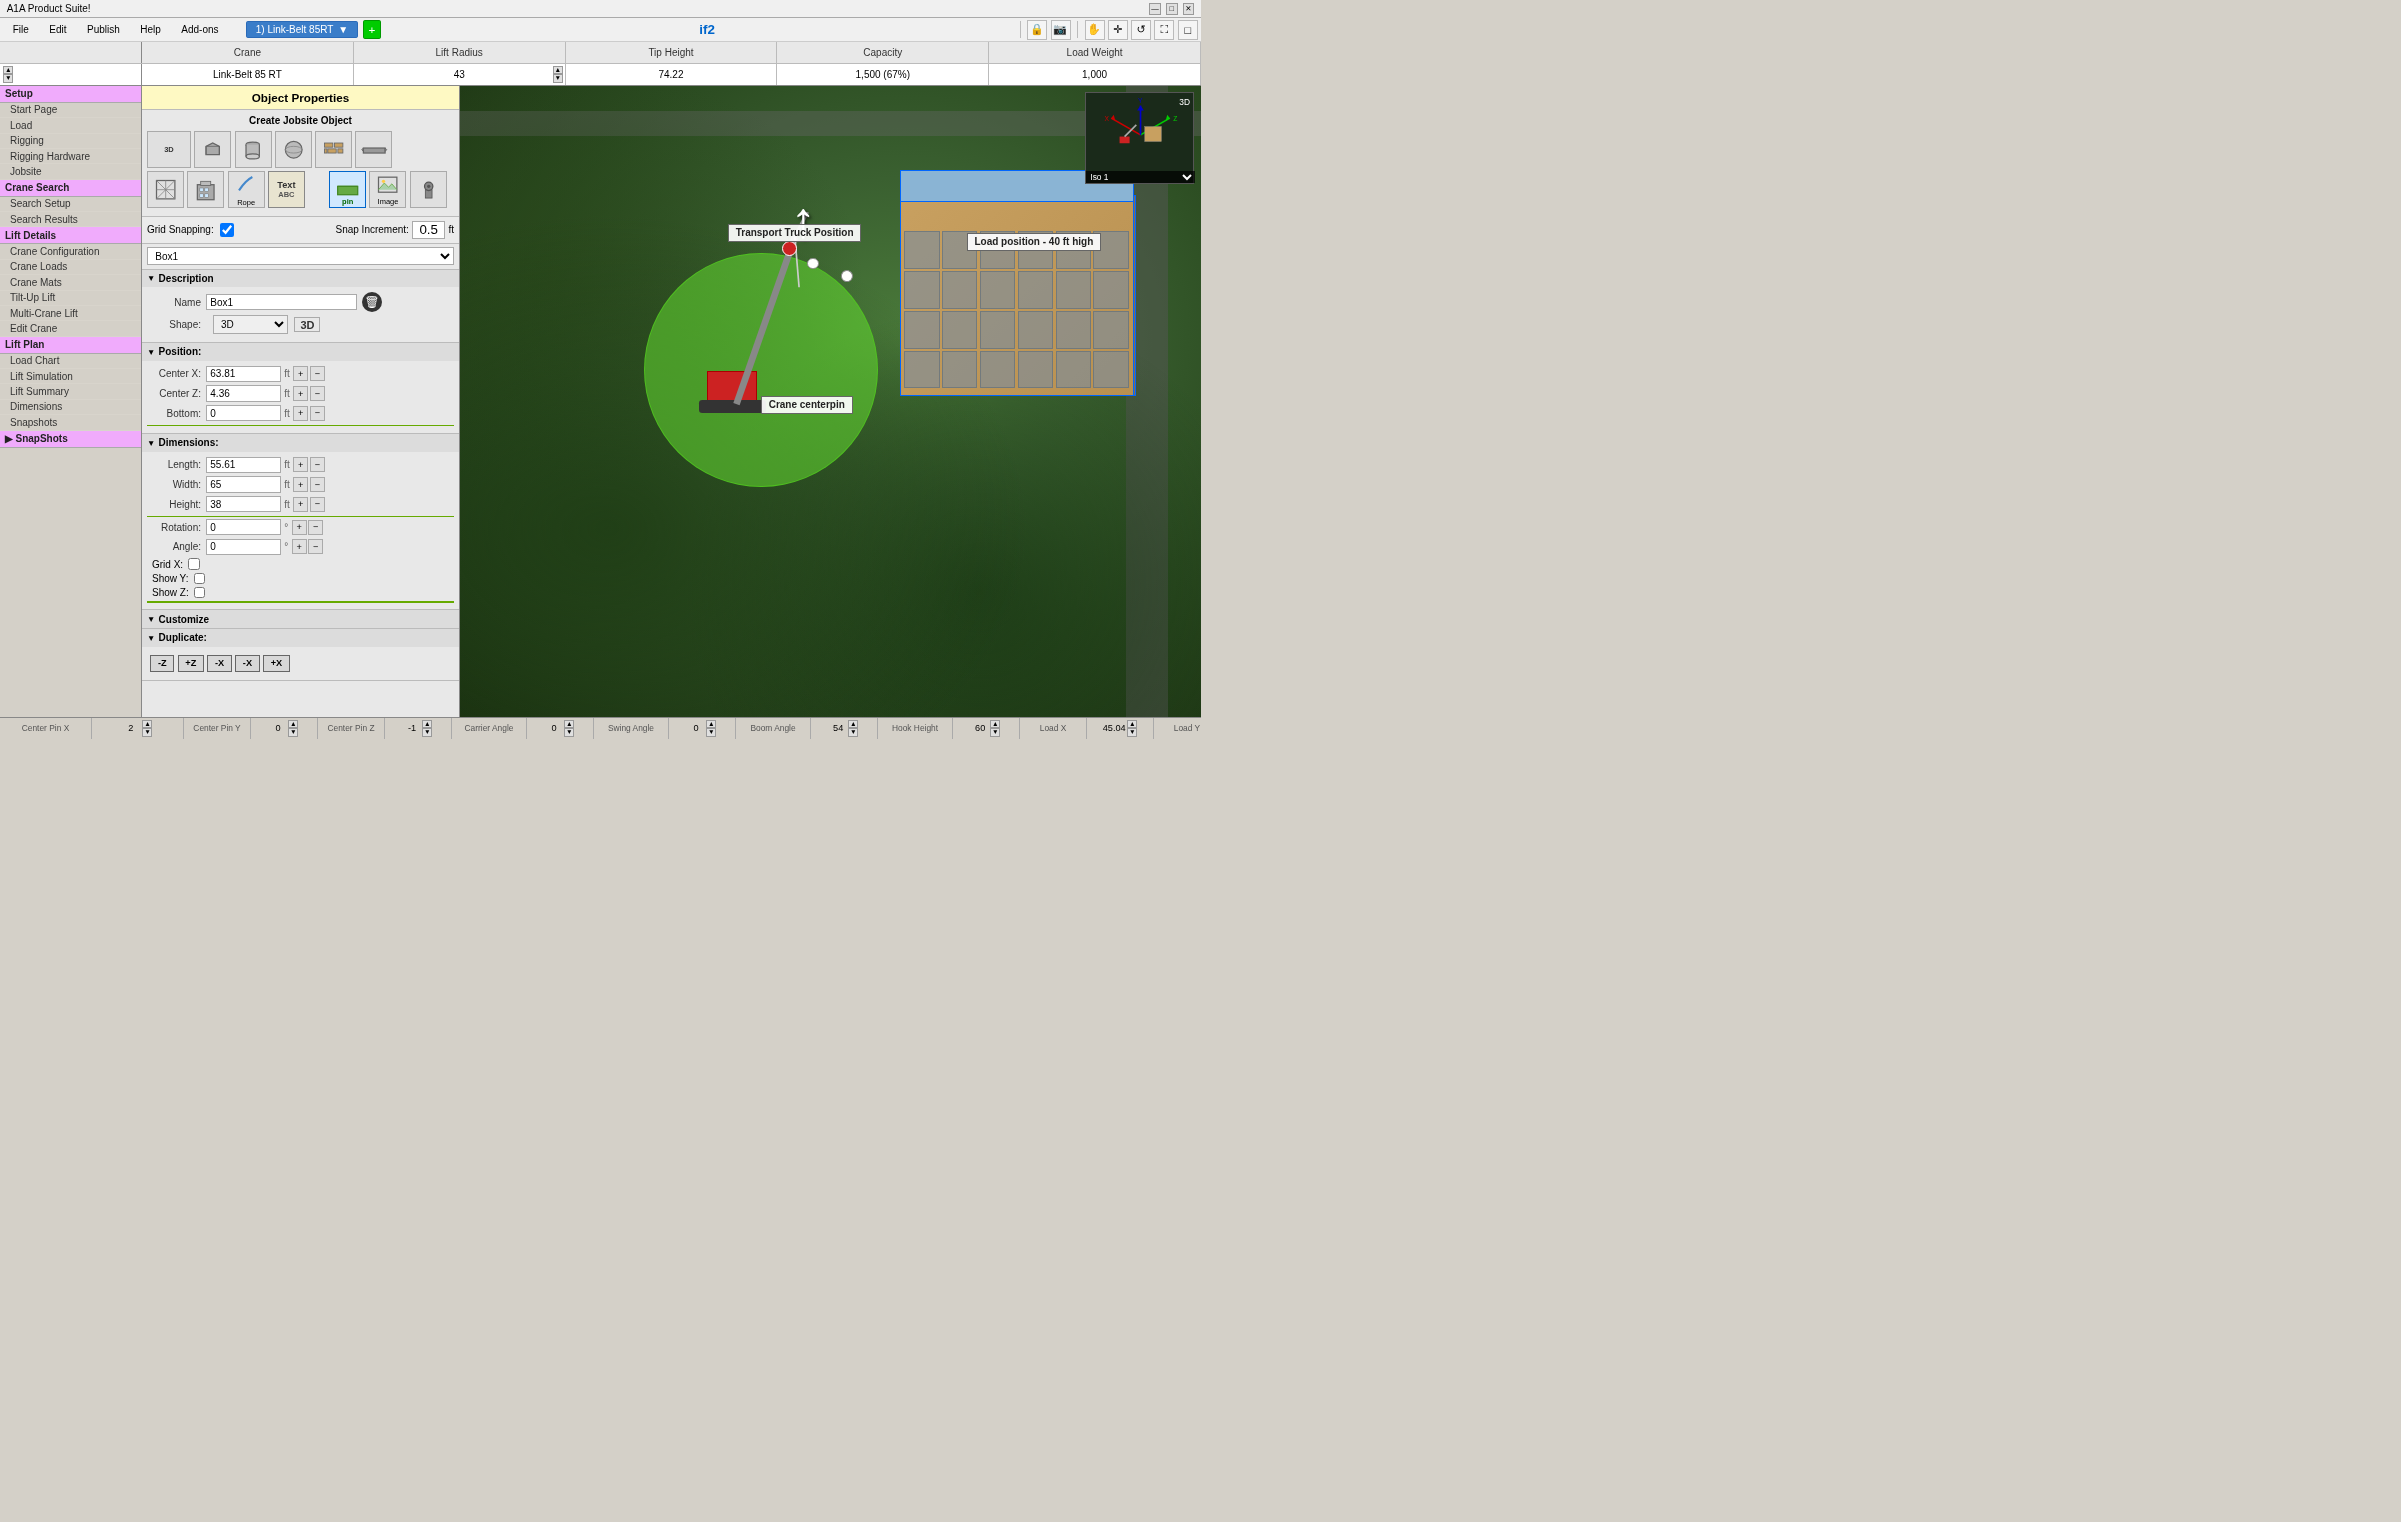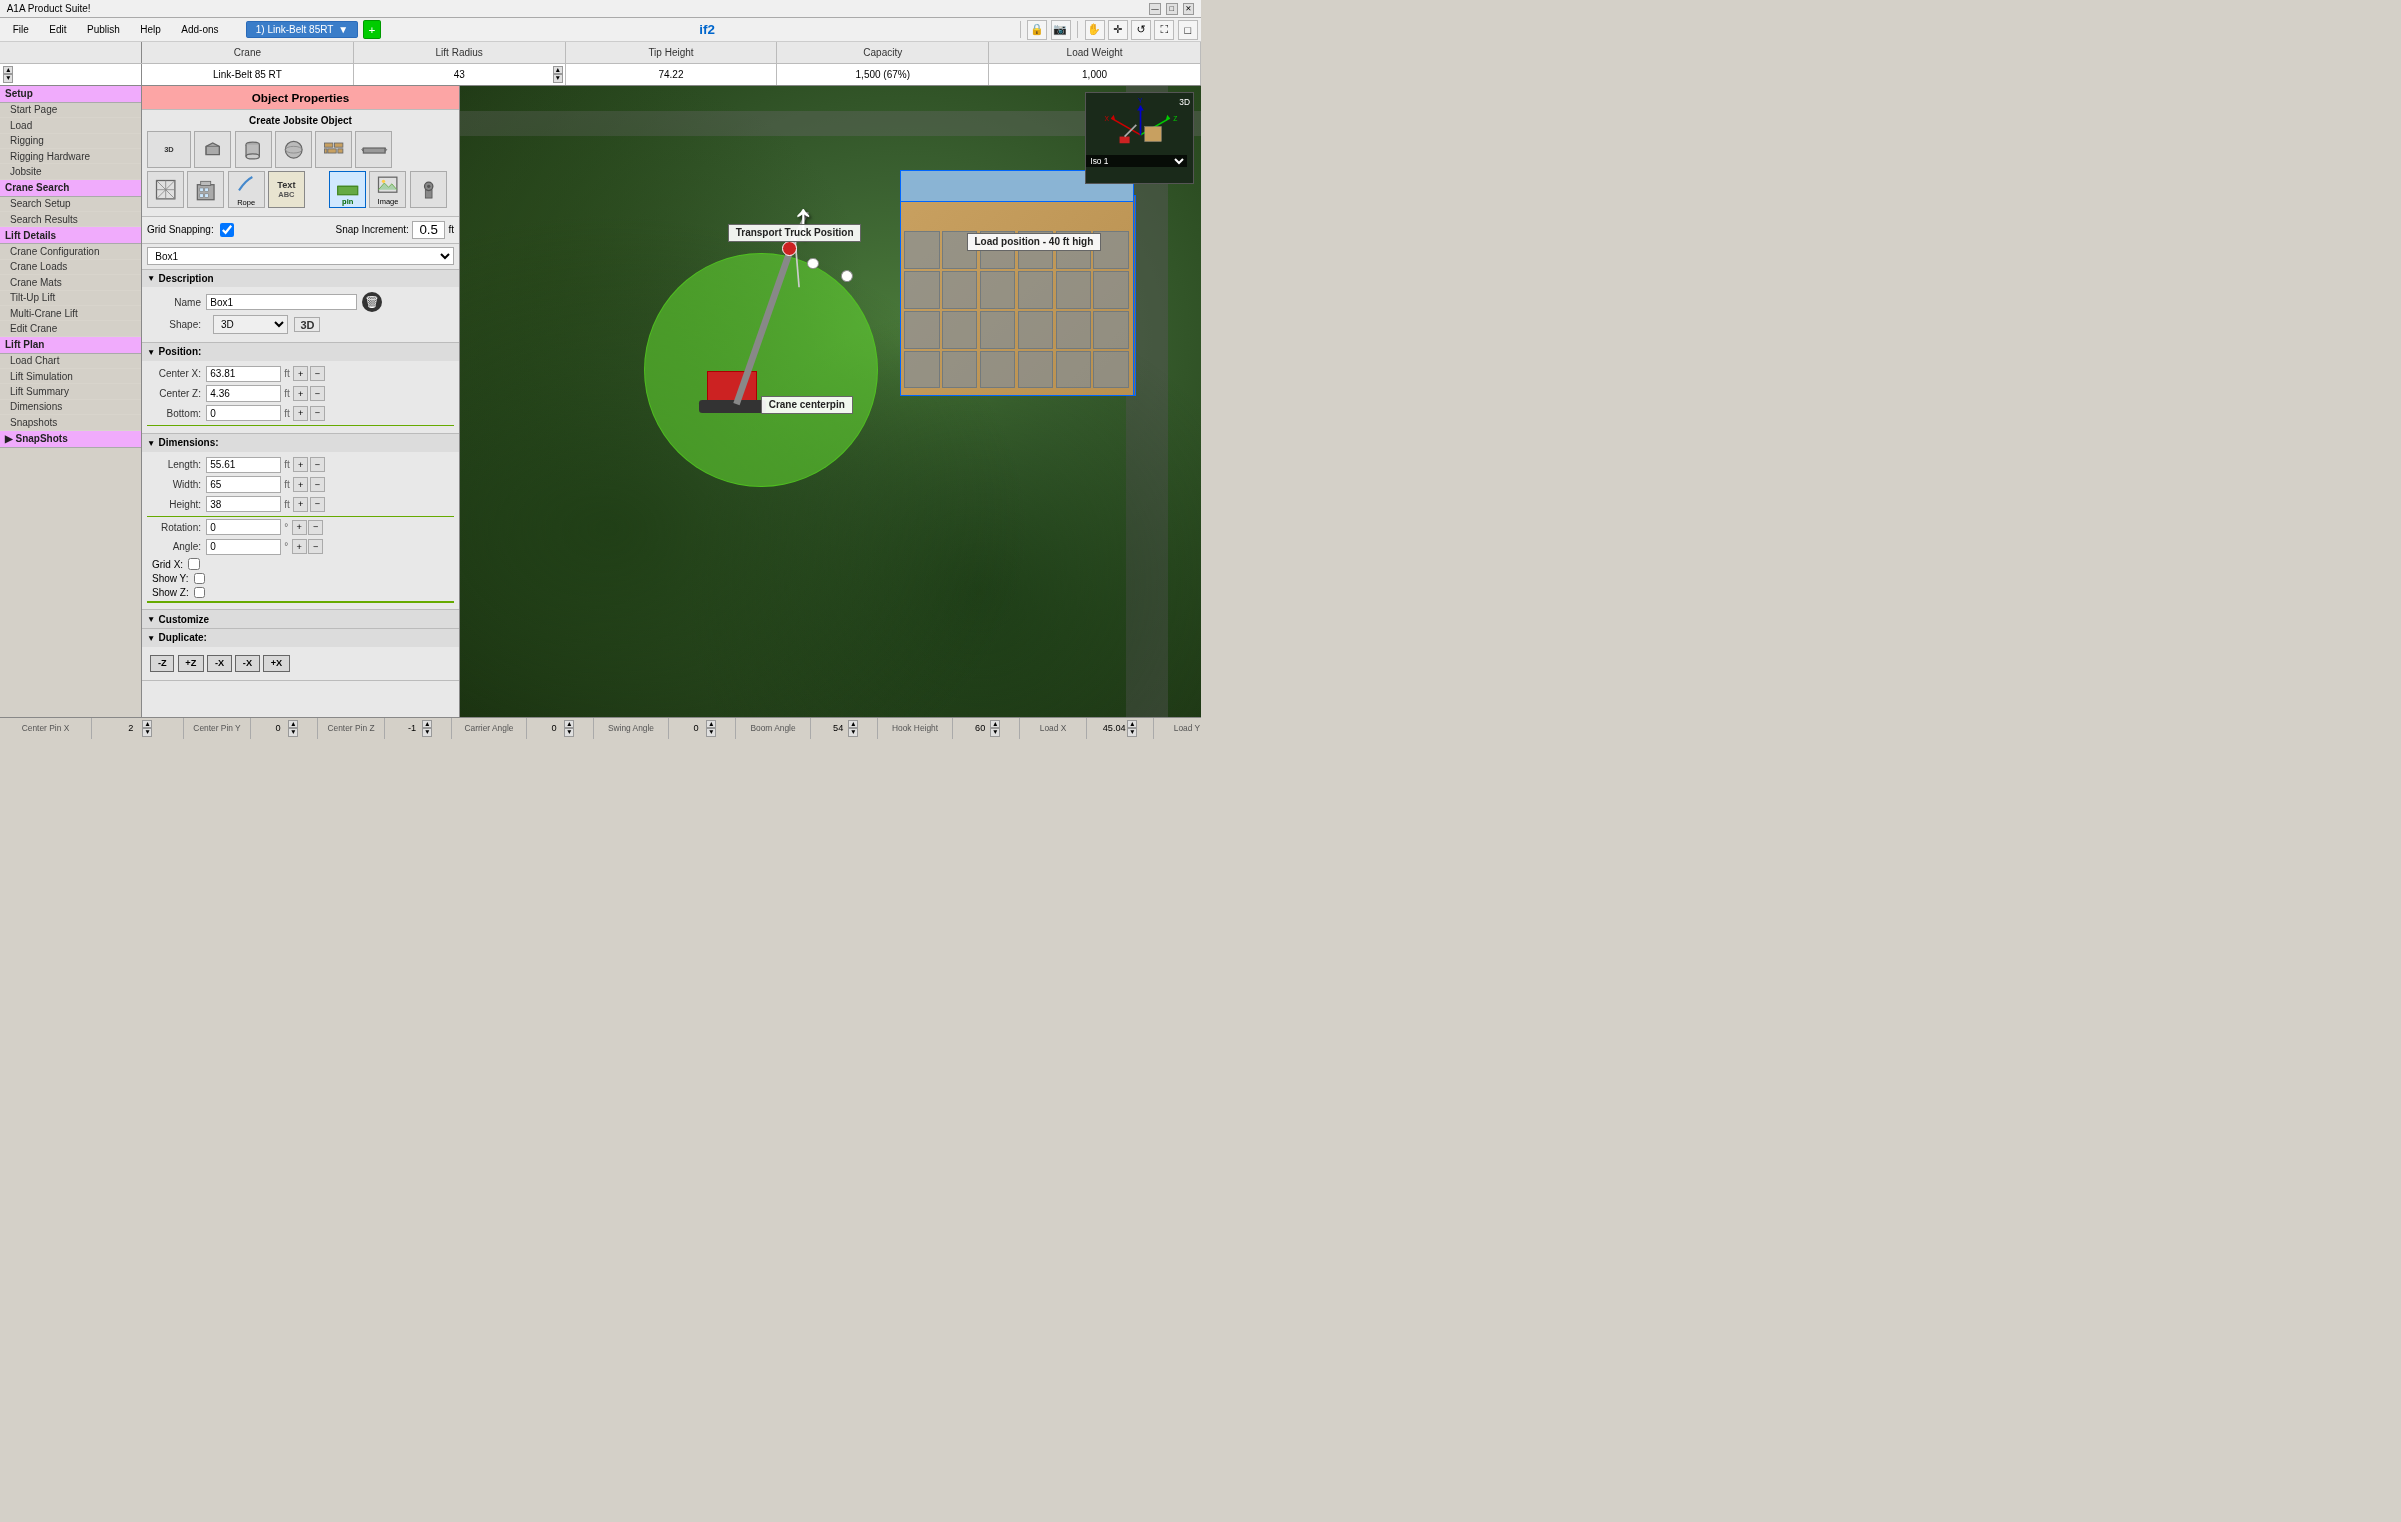--- a/index.html
+++ b/index.html
@@ -33,21 +33,21 @@
     
     #main { display: flex; height: calc(761px - 18.4px - 23.4px - 22px - 22px - 22px - 22px); }
 
     
     #sidebar { width: 142px; background: #d4d0c8; border-right: 1.7px solid #888; overflow-y: auto; }
     .sidebar-section { font-weight: bold; font-size: 10px; padding: 2.5px 5px; background: #f0abfc; border-bottom: 0.8px solid #aaa; color: #222; }
     .sidebar-item { padding: 1.7px 10px; font-size: 10px; cursor: pointer; border-bottom: 0.8px solid #d8d4cc; color: #333; }
 
     
     #left-panel { width: 318px; background: #e8e8e8; border-right: 1.7px solid #888; overflow-y: auto; display: flex; flex-direction: column; }
-    #obj-props-title { text-align: center; font-size: 11.7px; font-weight: bold; padding: 5px; border-bottom: 0.8px solid #bbb; background: #fca5a5; }
+    #obj-props-title { text-align: center; font-size: 11.7px; font-weight: bold; padding: 5px; border-bottom: 0.8px solid #bbb; background: #fef9c3; }
 
     
     #create-section { padding: 5px; border-bottom: 0.8px solid #bbb; }
     #create-title { text-align: center; font-weight: bold; margin-bottom: 5px; font-size: 10px; }
     .create-icons-row { display: flex; gap: 3.3px; align-items: center; margin-bottom: 3.3px; }
     .create-icon-btn { width: 37px; height: 37px; border: 0.8px solid #aaa; background: #e0e0e0; cursor: pointer; display: flex; align-items: center; justify-content: center; font-size: 8.4px; flex-direction: column; }
     .create-icon-btn.selected { border: 1.7px solid #0066cc; background: #d0e8ff; margin-left: 21px; }
     .create-icon-btn span { font-size: 7.5px; }
     .big-3d { font-size: 18.4px; font-weight: bold; color: #333; }
 
@@ -175,23 +175,23 @@
 
     
     #mini-viewport {
       position: absolute;
       top: 6.7px; right: 6.7px;
       width: 109px; height: 92px;
       background: #1a2a1a;
       border: 1.7px solid #555;
     }
     #mini-iso-select {
-      position: absolute; bottom: 16px; left: 0;
+      position: absolute; bottom: 0; left: 0;
       font-size: 8.4px; background: rgba(0,0,0,0.7); color: white;
-      border: none; width: 101px;
+      border: none; width: 109px;
     }
     #mini-3d-label {
       position: absolute; top: 3.3px; right: 3.3px;
       color: white; font-size: 8.4px;
     }
 
     
     #bottom-bar { 
       background: #d4d0c8; 
       height: 22px; 

